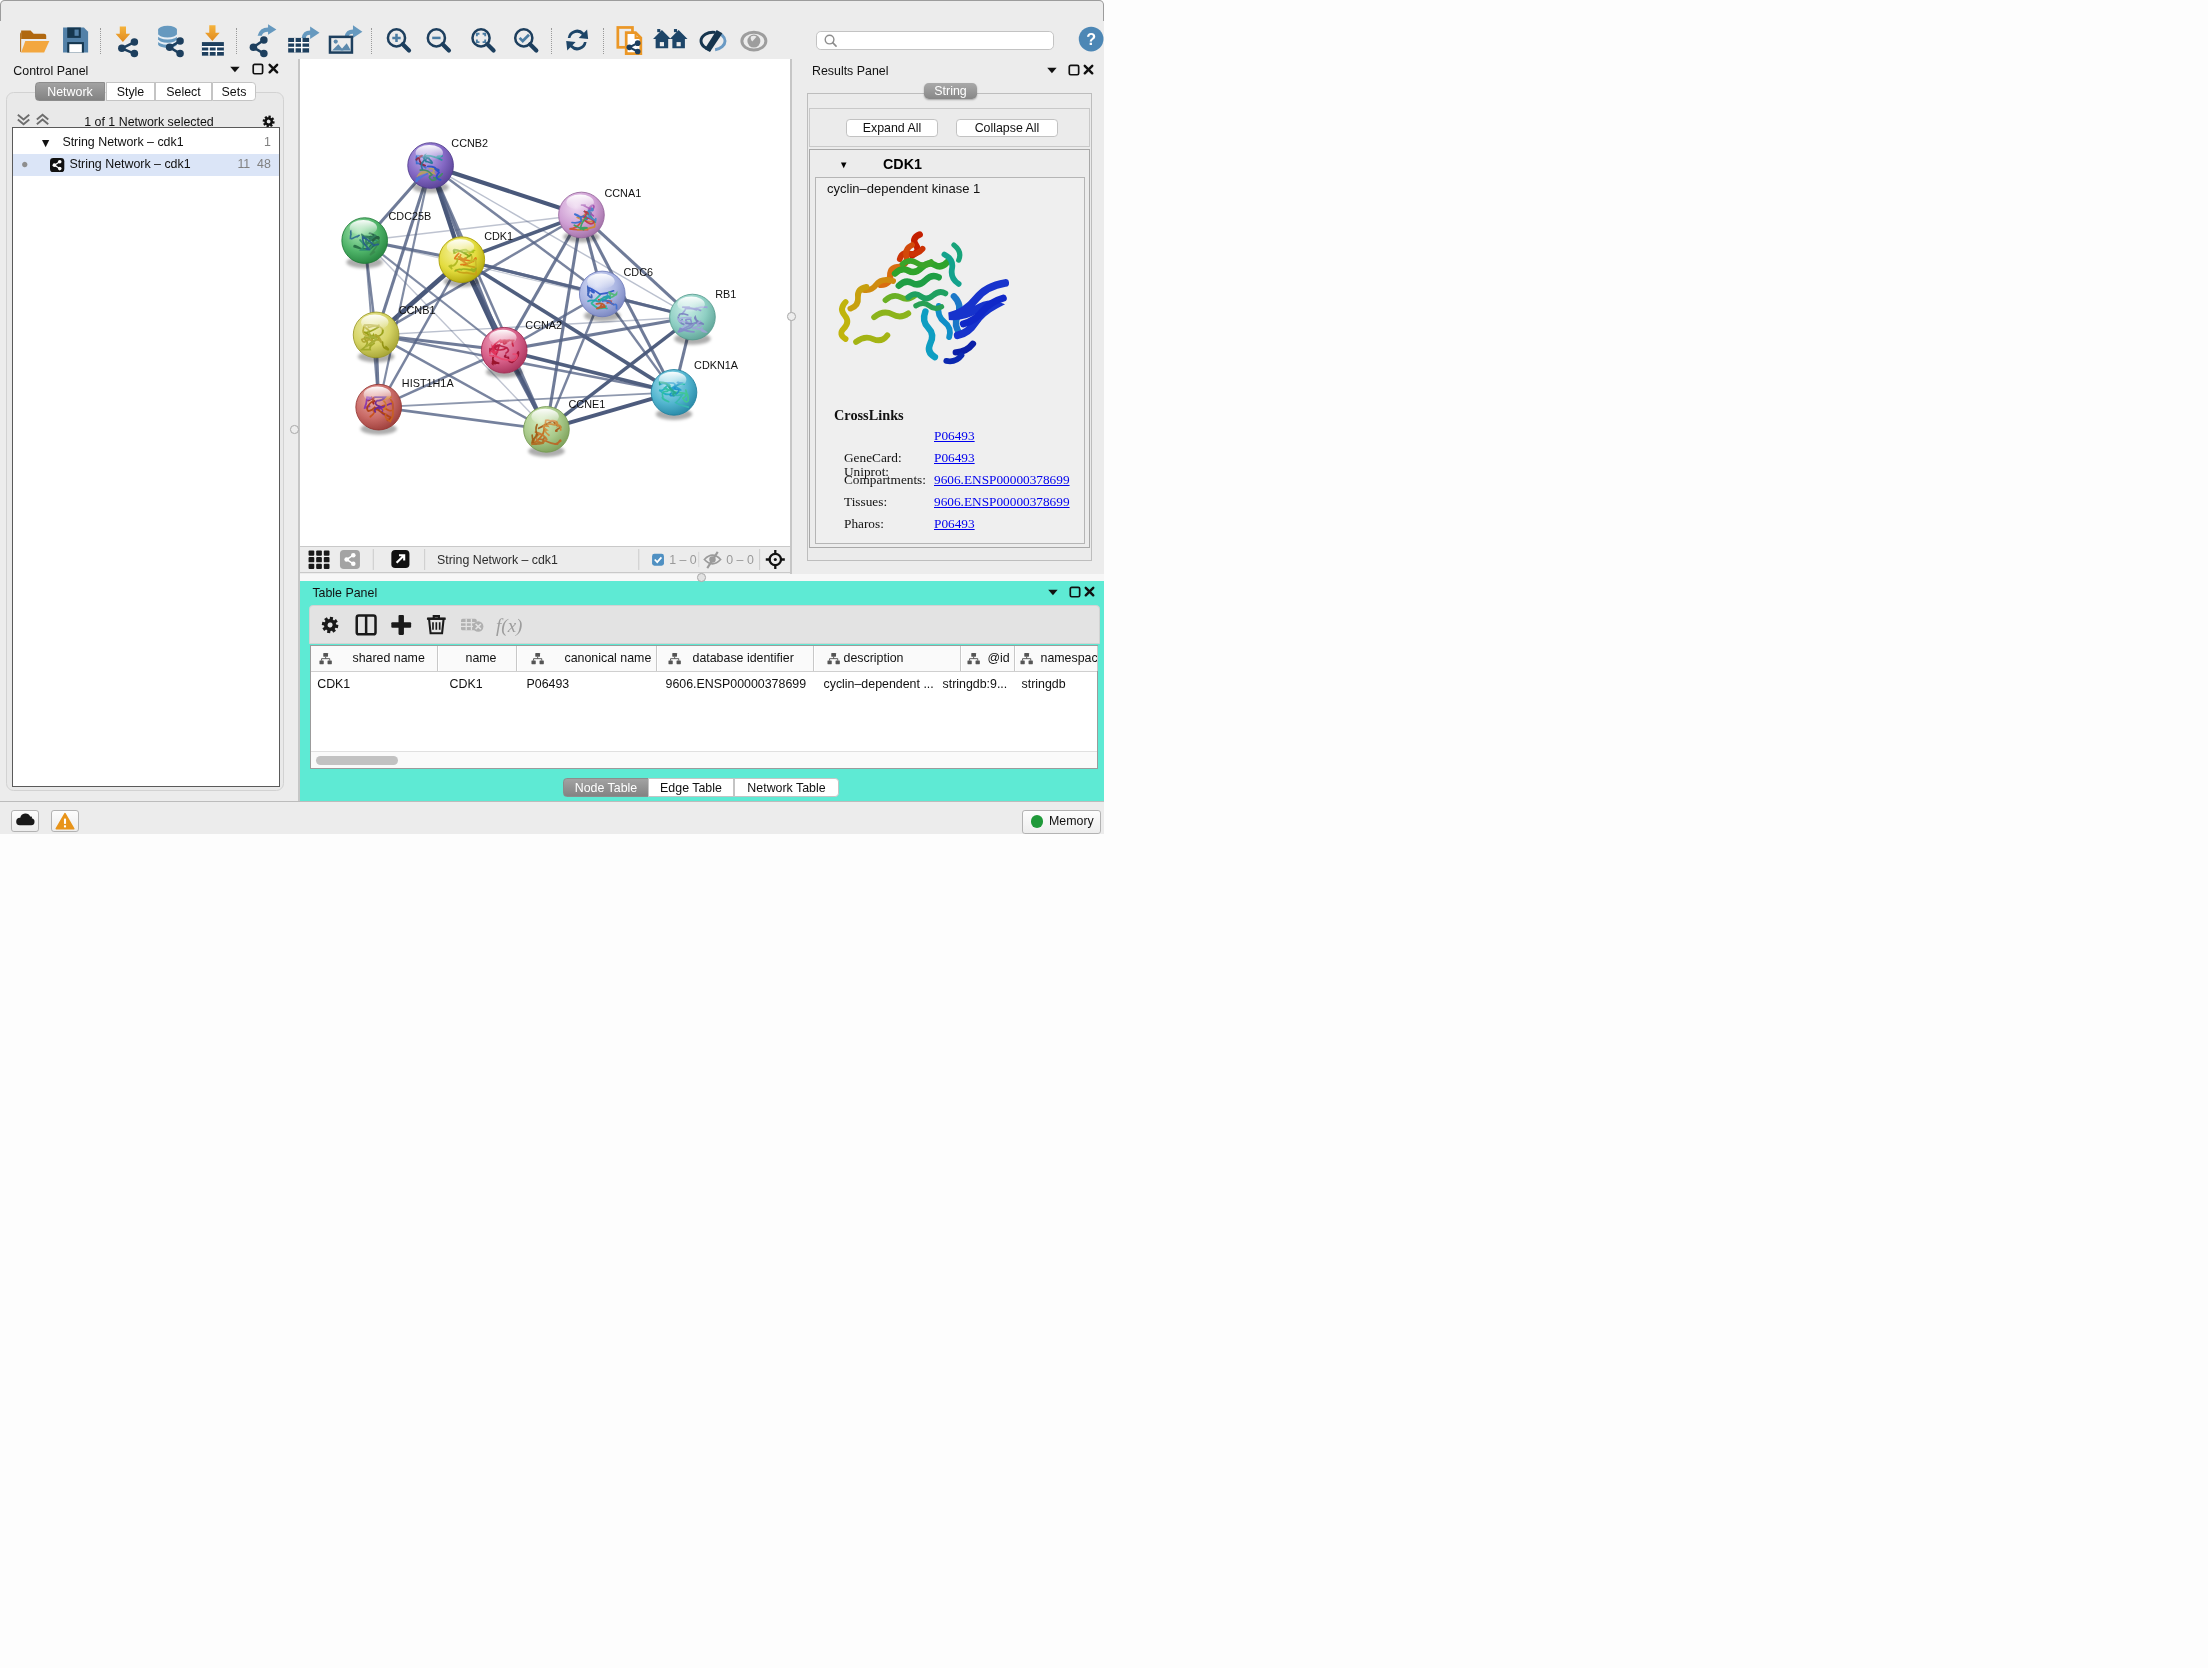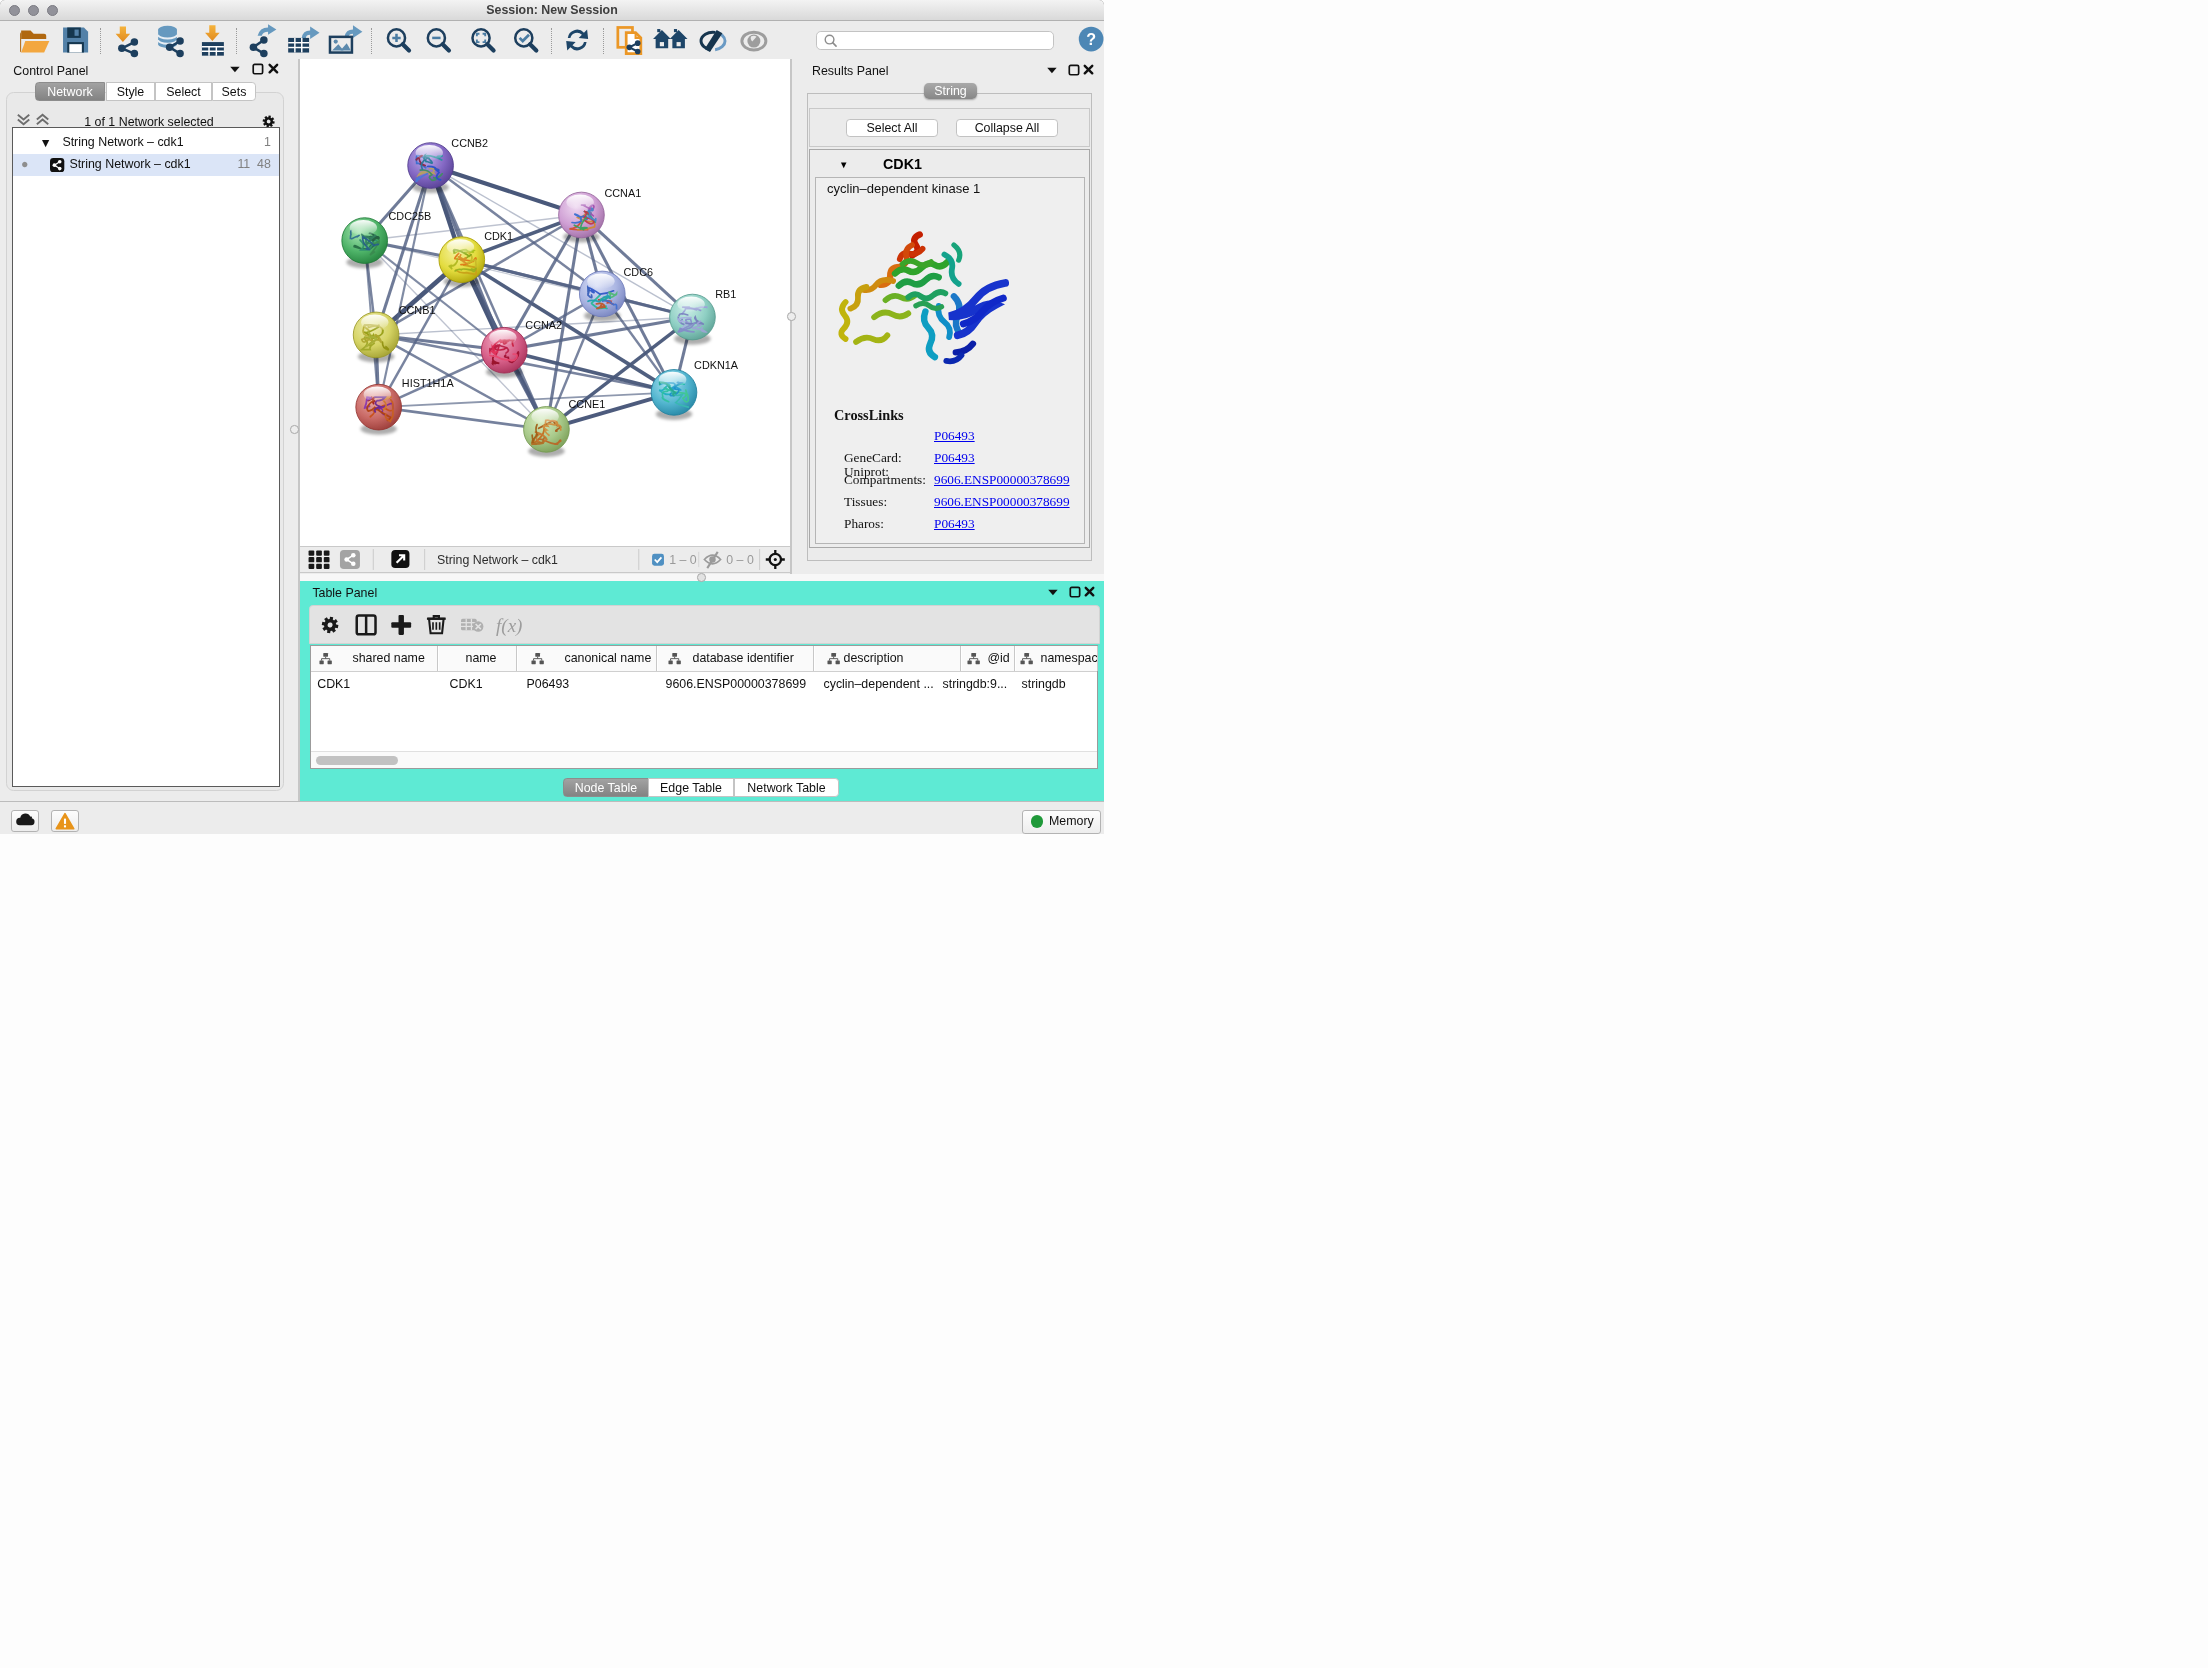--- a/index.html
+++ b/index.html
@@ -46,26 +46,20 @@
 #tptoolbar { position:absolute; left:8.6px; top:24px; width:791px; height:39px; background:#e3e3e3; border:1px solid #d2d2d2; border-radius:3.8px 3.8px 0 0; }
 #tablebox { position:absolute; left:9.5px; top:64px; width:788px; height:124px; background:#fff; border:1px solid #9b9b9b; }
 .th { position:absolute; top:0; height:25px; font-size:12.4px; color:#111; border-right:1px solid #c8c8c8; background:#fafafa; overflow:hidden; white-space:nowrap; }
 .td { position:absolute; top:26px; height:25px; font-size:12.4px; color:#111; line-height:24px; }
 .btab { position:absolute; height:19px; font-size:12.4px; text-align:center; line-height:18px; background:#fff; border:1px solid #c4c4c4; color:#111; }
 .hic { position:absolute; top:5.7px; }
 </style>
 </head>
 <body>
 <div id="win">
-  <div id="titlebar">
-    <div class="tl" style="left:8.6px;"></div>
-    <div class="tl" style="left:27.6px;"></div>
-    <div class="tl" style="left:47px;"></div>
-    <div id="title">Session: New Session</div>
-  </div>
   <div id="toolbar">
     <svg id="tbicons" style="position:absolute;left:0;top:0;" width="1104" height="38" viewBox="0 0 1161 40">
       <defs>
         <linearGradient id="argrad" x1="0" y1="0" x2="0" y2="1">
           <stop offset="0" stop-color="#f5b33c"></stop>
             <stop offset="1" stop-color="#e08a1e"></stop>
         </linearGradient>
       </defs>
 
       <g transform="translate(36,20) scale(1.1)">
@@ -602,21 +596,21 @@
   <div id="resultspanel">
     <div class="paneltitle" style="position:absolute;left:20px;top:4.8px;">Results Panel</div>
     <svg style="position:absolute;left:253px;top:3.8px;" width="57" height="15" viewBox="0 0 60 16">
       <path d="M2 5 l10 0 -5 6 z" fill="#111"></path>
       <rect x="25.5" y="2.5" width="10" height="10" fill="none" stroke="#111" stroke-width="1.8" rx="1.5"></rect>
       <path d="M42 3 l8 8 m0 -8 l-8 8" stroke="#111" stroke-width="2.6" stroke-linecap="round"></path>
     </svg>
     <div style="position:absolute;left:15px;top:34px;width:285px;height:468px;background:#ebebeb;border:1.9px solid #bdbdbd;"></div>
     <div style="position:absolute;left:132px;top:24px;width:53px;height:16px;background:linear-gradient(#a9a9a9,#878787);border-radius:4.8px;color:#fff;font-size:12.4px;text-align:center;line-height:16px;box-shadow:0 1px 1.9px rgba(0,0,0,0.3);z-index:5;">String</div>
     <div style="position:absolute;left:17px;top:49px;width:281px;height:39px;border:1px solid #c8c8c8;background:#ebebeb;"></div>
-    <div class="rbtn" style="left:54px;top:60px;width:92px;">Select All</div>
+    <div class="rbtn" style="left:54px;top:60px;width:92px;">Expand All</div>
     <div class="rbtn" style="left:164px;top:60px;width:102px;">Collapse All</div>
     <div style="position:absolute;left:17px;top:90px;width:281px;height:399px;border:1px solid #a8a8a8;background:#ececec;"></div>
     <span style="position:absolute;left:47px;top:100px;font-size:9.5px;">▼</span>
     <span style="position:absolute;left:91px;top:97px;font-size:14.3px;font-weight:bold;">CDK1</span>
     <div style="position:absolute;left:23px;top:118px;width:270px;height:367px;border:1px solid #b5b5b5;background:#efefef;"></div>
     <div style="position:absolute;left:35px;top:122px;font-size:13px;color:#111;">cyclin–dependent kinase 1</div>
     <svg id="ribbon" style="position:absolute;left:40px;top:167px;" width="183" height="152" viewBox="0 0 192 160">
       <g fill="none" stroke-linecap="round">
         <path d="M92 9 q-9 4 -4 11 q5 7 -4 11" stroke="#c41f00" stroke-width="6.75"></path>
         <path d="M95 24 q-6 7 -14 5 q-8 -2 -10 6" stroke="#cc3305" stroke-width="6.075"></path>

